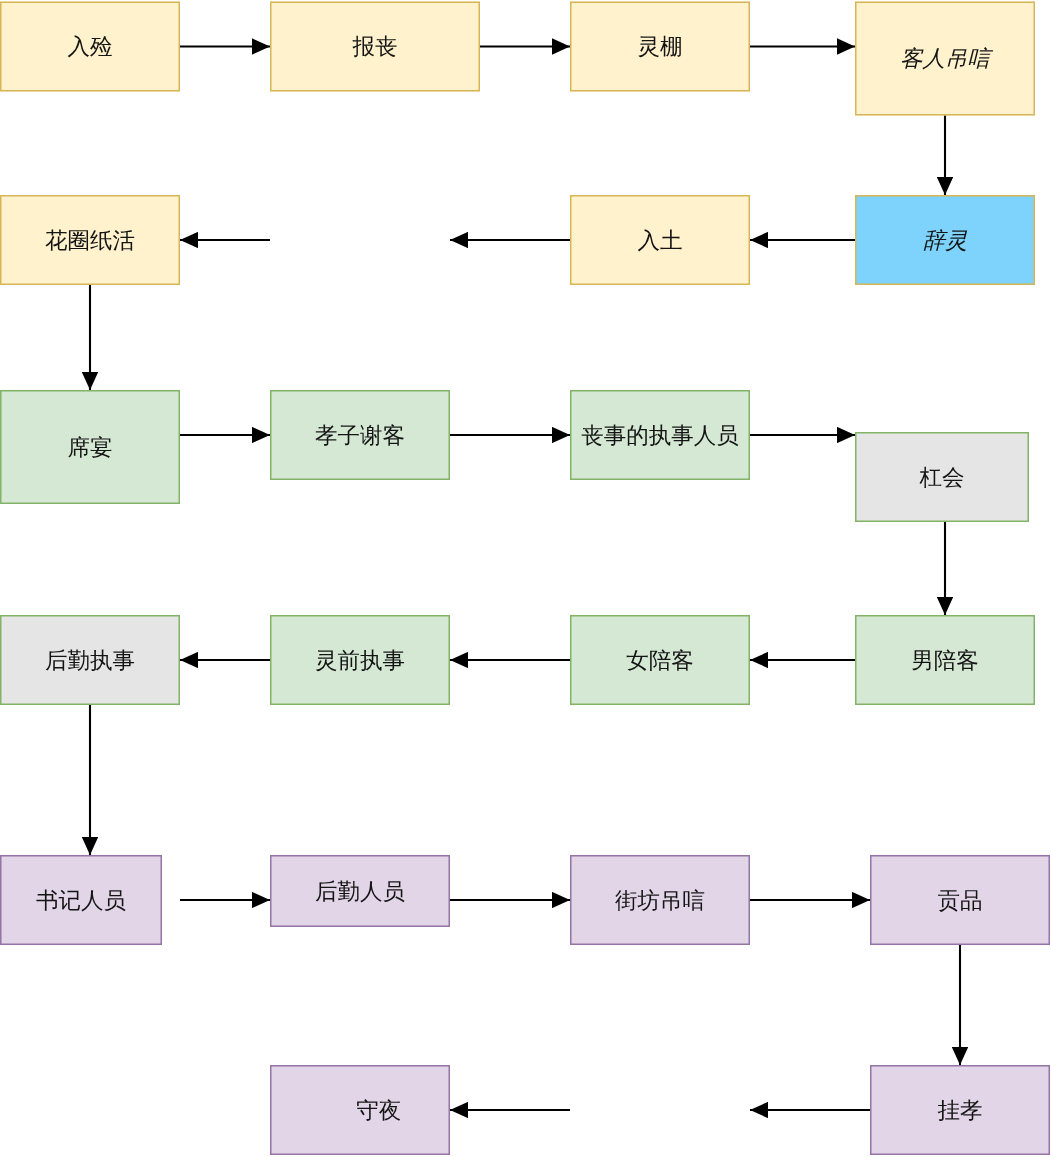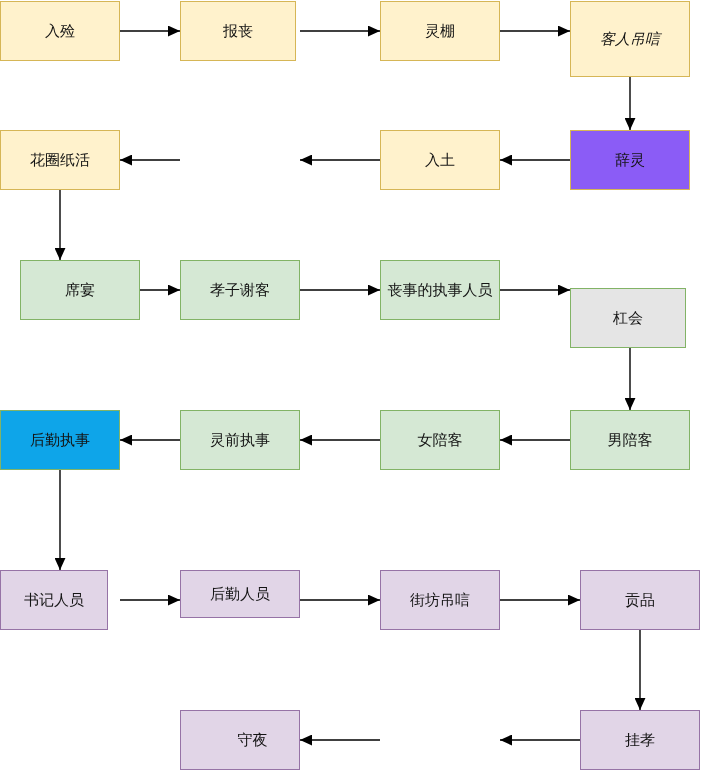--- a/index.html
+++ b/index.html
@@ -75,51 +75,51 @@
       <line x1="300" y1="600" x2="380" y2="600" class="edge-line" stroke="#000000" marker-end="url(#arrowhead)"></line>
       <line x1="500" y1="600" x2="580" y2="600" class="edge-line" stroke="#000000" marker-end="url(#arrowhead)"></line>
       <line x1="640" y1="630" x2="640" y2="710" class="edge-line" stroke="#000000" marker-end="url(#arrowhead)"></line>
       <line x1="580" y1="740" x2="500" y2="740" class="edge-line" stroke="#000000" marker-end="url(#arrowhead)"></line>
       <line x1="380" y1="740" x2="300" y2="740" class="edge-line" stroke="#000000" marker-end="url(#arrowhead)"></line>
     </svg>
 
 <div class="node" style="left: 0px; top: 1px; width: 120px; height: 60px; background: rgb(255, 242, 204); border-color: rgb(214, 182, 86);">
       <span>入殓</span>
     </div>
-    <div class="node" style="left: 180px; top: 1px; width: 116px; height: 60px; background: rgb(255, 242, 204); border-color: rgb(214, 182, 86);">
+    <div class="node" style="left: 180px; top: 1px; width: 140px; height: 60px; background: rgb(255, 242, 204); border-color: rgb(214, 182, 86);">
       <span>报丧</span>
     </div>
     <div class="node" style="left: 380px; top: 1px; width: 120px; height: 60px; background: rgb(255, 242, 204); border-color: rgb(214, 182, 86);">
       <span>灵棚</span>
     </div>
     <div class="node" style="left: 570px; top: 1px; width: 120px; height: 76px; background: rgb(255, 242, 204); border-color: rgb(214, 182, 86); font-style: italic;">
       <span>客人吊唁</span>
     </div>
     <div class="node" style="left: 0px; top: 130px; width: 120px; height: 60px; background: rgb(255, 242, 204); border-color: rgb(214, 182, 86);">
       <span>花圈纸活</span>
     </div>
     <div class="node" style="left: 380px; top: 130px; width: 120px; height: 60px; background: rgb(255, 242, 204); border-color: rgb(214, 182, 86);">
       <span>入土</span>
     </div>
-    <div class="node" style="left: 570px; top: 130px; width: 120px; height: 60px; background: #8b5cf6; border-color: rgb(214, 182, 86);">
+    <div class="node" style="left: 570px; top: 130px; width: 120px; height: 60px; background: #7dd3fc; border-color: rgb(214, 182, 86); font-style: italic;">
       <span>辞灵</span>
     </div>
-    <div class="node" style="left: 0px; top: 260px; width: 120px; height: 60px; background: rgb(213, 232, 212); border-color: rgb(130, 179, 102); margin-left: 20px;">
+    <div class="node" style="left: 0px; top: 260px; width: 120px; height: 76px; background: rgb(213, 232, 212); border-color: rgb(130, 179, 102);">
       <span>席宴</span>
     </div>
     <div class="node" style="left: 180px; top: 260px; width: 120px; height: 60px; background: rgb(213, 232, 212); border-color: rgb(130, 179, 102);">
       <span>孝子谢客</span>
     </div>
     <div class="node" style="left: 380px; top: 260px; width: 120px; height: 60px; background: rgb(213, 232, 212); border-color: rgb(130, 179, 102);">
       <span>丧事的执事人员</span>
     </div>
     <div class="node" style="left: 570px; top: 260px; width: 116px; height: 60px; background: #e5e5e5; border-color: rgb(130, 179, 102); margin-top: 28px;">
       <span>杠会</span>
     </div>
-    <div class="node" style="left: 0px; top: 410px; width: 120px; height: 60px; background: #0ea5e9; border-color: rgb(130, 179, 102);">
+    <div class="node" style="left: 0px; top: 410px; width: 120px; height: 60px; background: #e5e5e5; border-color: rgb(130, 179, 102);">
       <span>后勤执事</span>
     </div>
     <div class="node" style="left: 180px; top: 410px; width: 120px; height: 60px; background: rgb(213, 232, 212); border-color: rgb(130, 179, 102);">
       <span>灵前执事</span>
     </div>
     <div class="node" style="left: 380px; top: 410px; width: 120px; height: 60px; background: rgb(213, 232, 212); border-color: rgb(130, 179, 102);">
       <span>女陪客</span>
     </div>
     <div class="node" style="left: 570px; top: 410px; width: 120px; height: 60px; background: rgb(213, 232, 212); border-color: rgb(130, 179, 102);">
       <span>男陪客</span>

